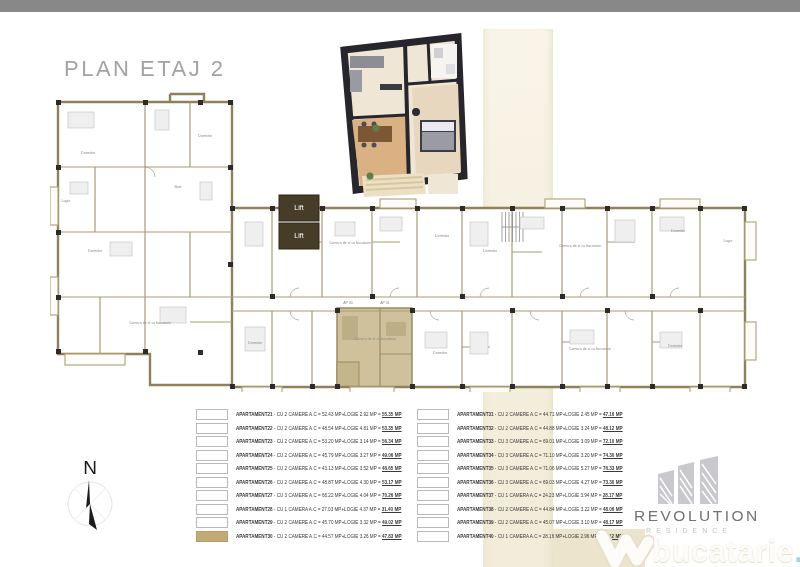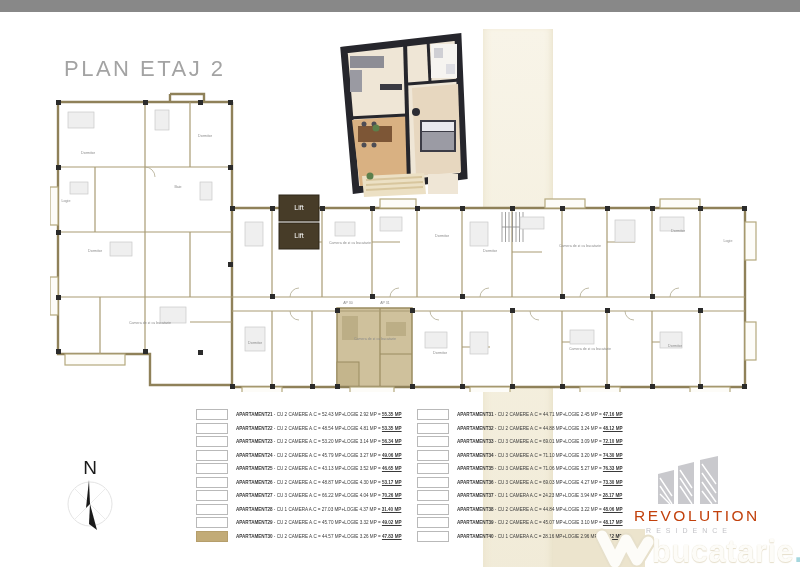--- a/index.html
+++ b/index.html
@@ -26,21 +26,21 @@
           margin-right:8px;}
   .trow.hl .swatch{background:#c2ab77;border-color:#b59e6b;}
   .ttext{font-size:4.6px;color:#3a3a3a;white-space:nowrap;}
   .tname{font-weight:bold;}
   .ttotal{font-weight:bold;text-decoration:underline;}
   
   .compass{position:absolute;left:60px;top:442px;width:60px;height:80px;}
   
   .brand{position:absolute;left:634px;top:444px;width:110px;text-align:center;}
   .brand-bld{display:block;margin:0 auto;}
-  .brand-name{font-size:15.5px;letter-spacing:2.5px;color:#c2410c;margin-top:3px;}
+  .brand-name{font-size:15.5px;letter-spacing:2.5px;color:#737373;margin-top:3px;}
   .brand-sub{font-size:7px;letter-spacing:5px;color:#c3c3c7;margin-top:2px;}
   
   .wm{position:absolute;left:596px;top:516px;width:204px;height:50px;}
   .wm-text{position:absolute;left:56px;top:6px;font-size:31px;font-weight:bold;
            color:#fdfcf8;letter-spacing:0.5px;
            text-shadow:0 0 1px #ded7c2,0 1px 1px #e7e0cd;}
   .wm-ro{color:#a5d7de;text-shadow:none;}
 </style>
 </head>
 <body>

